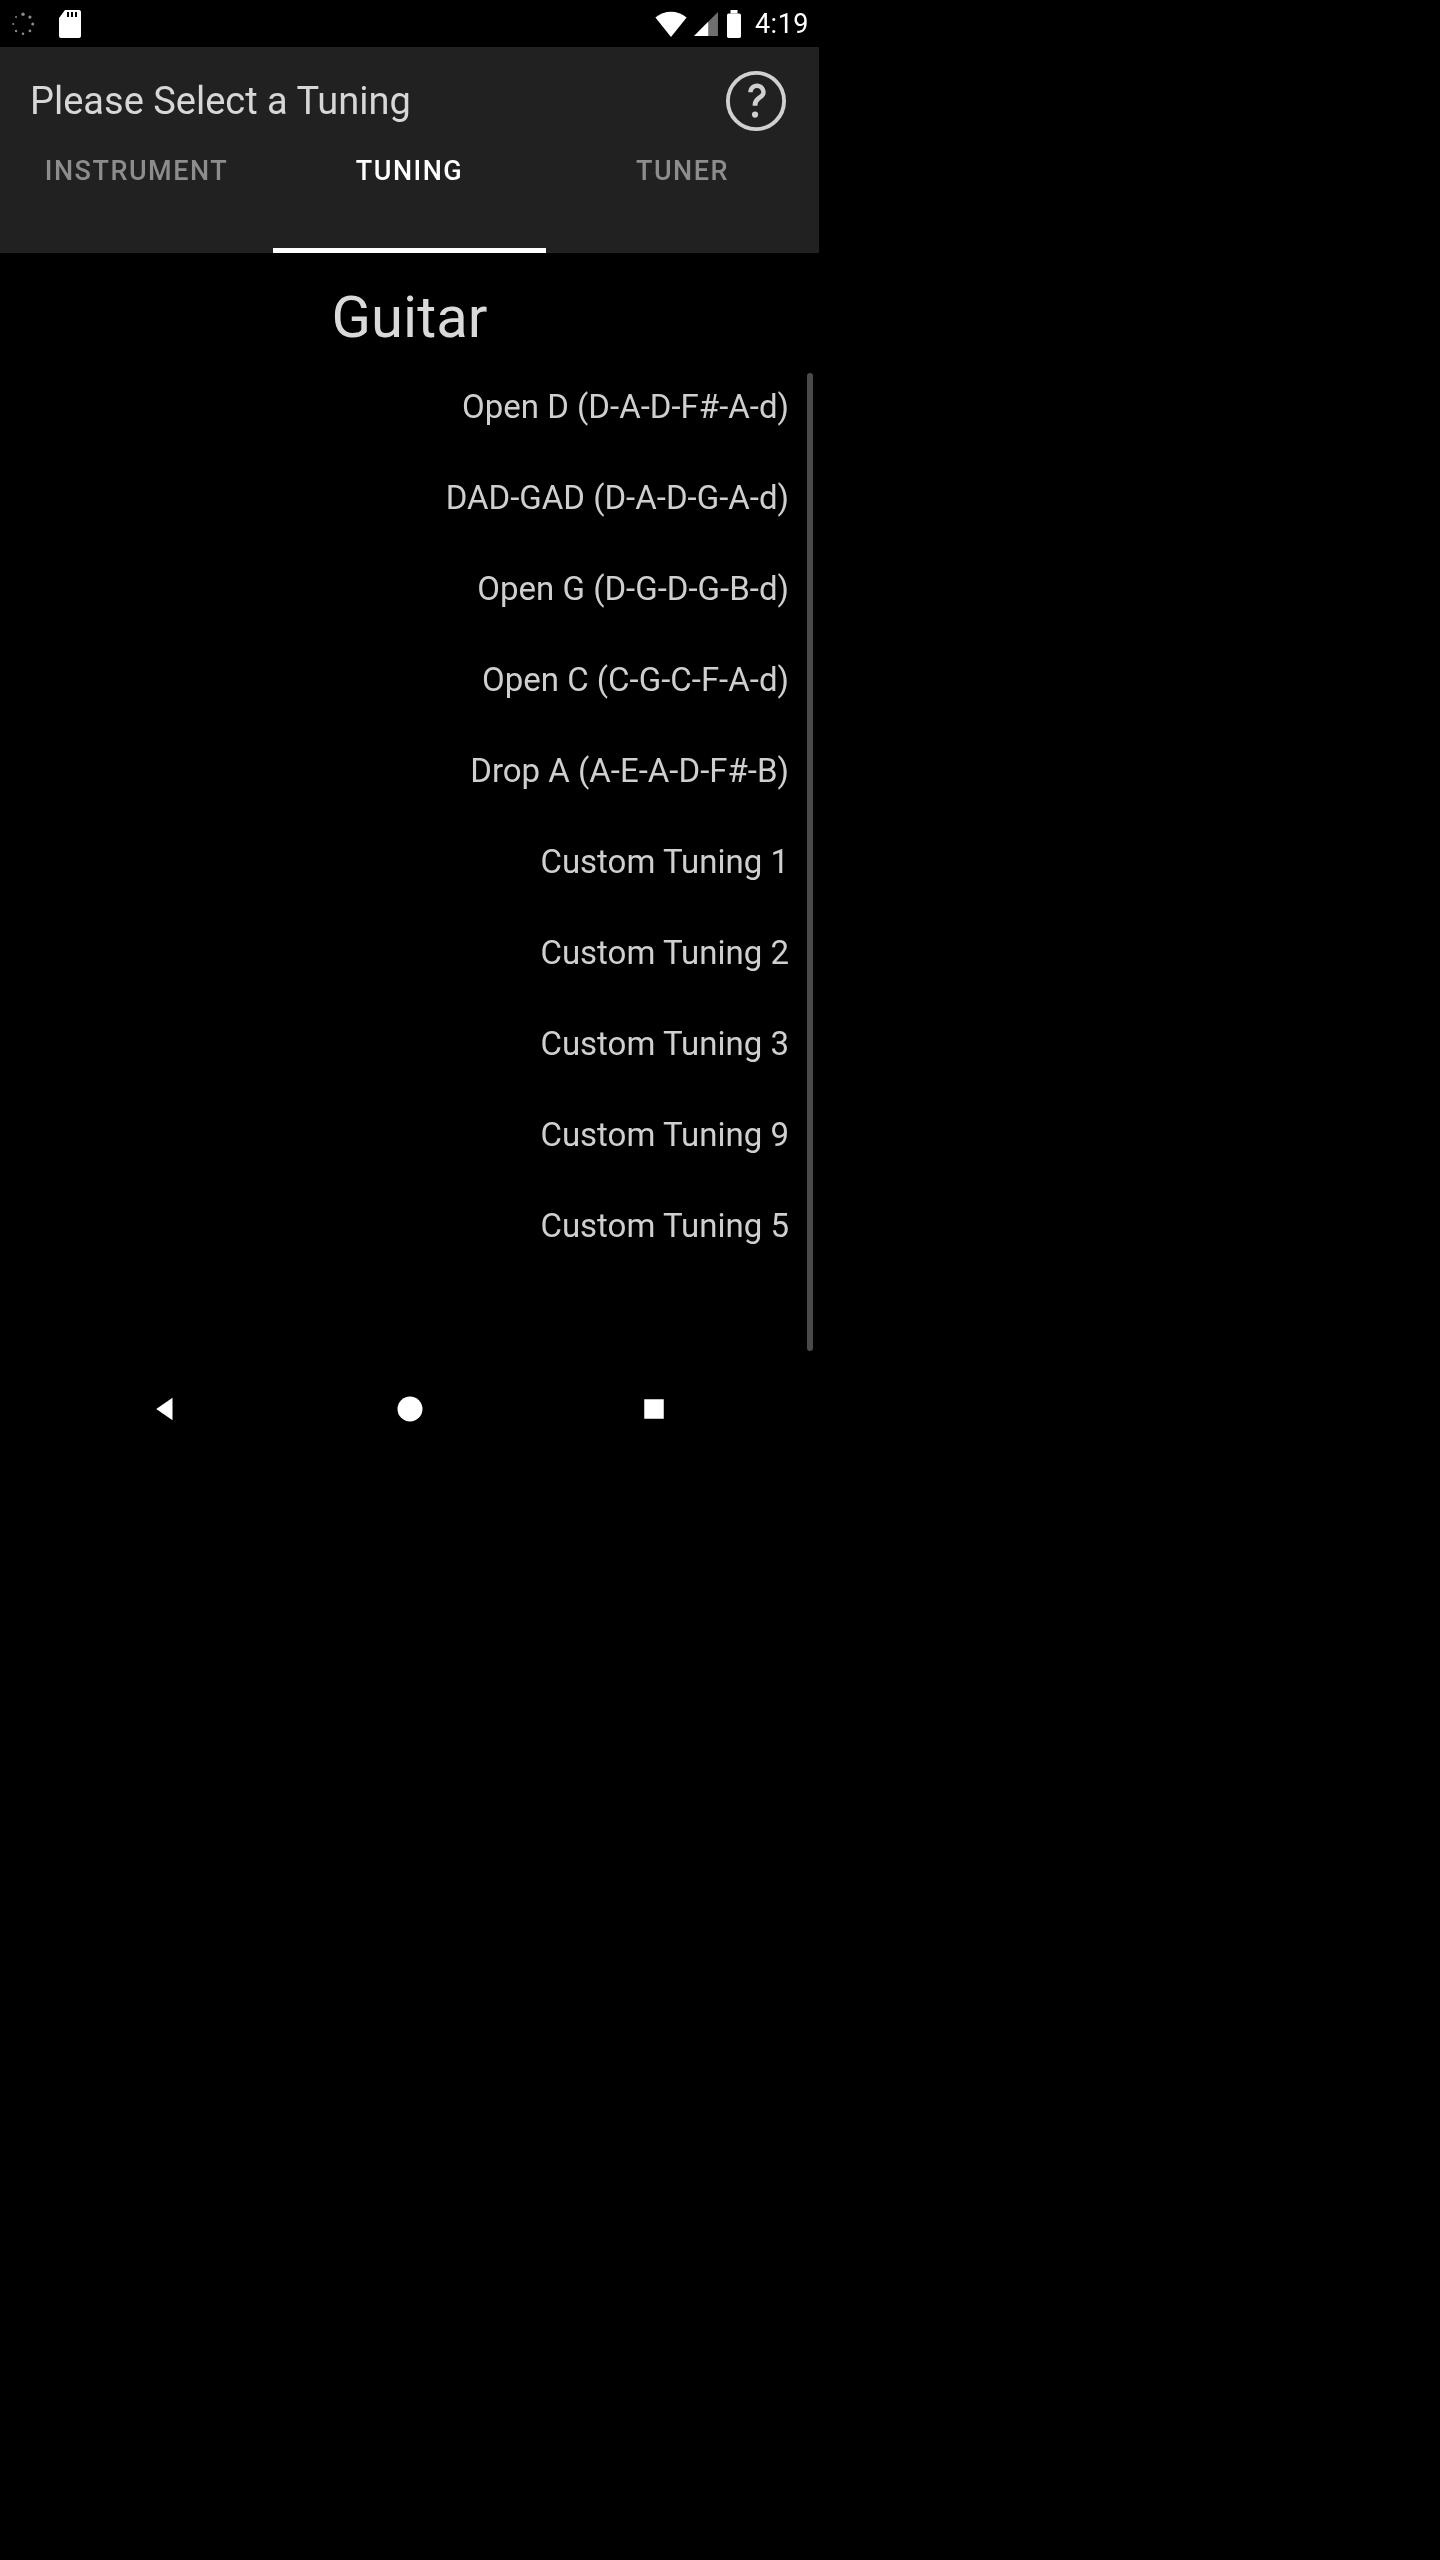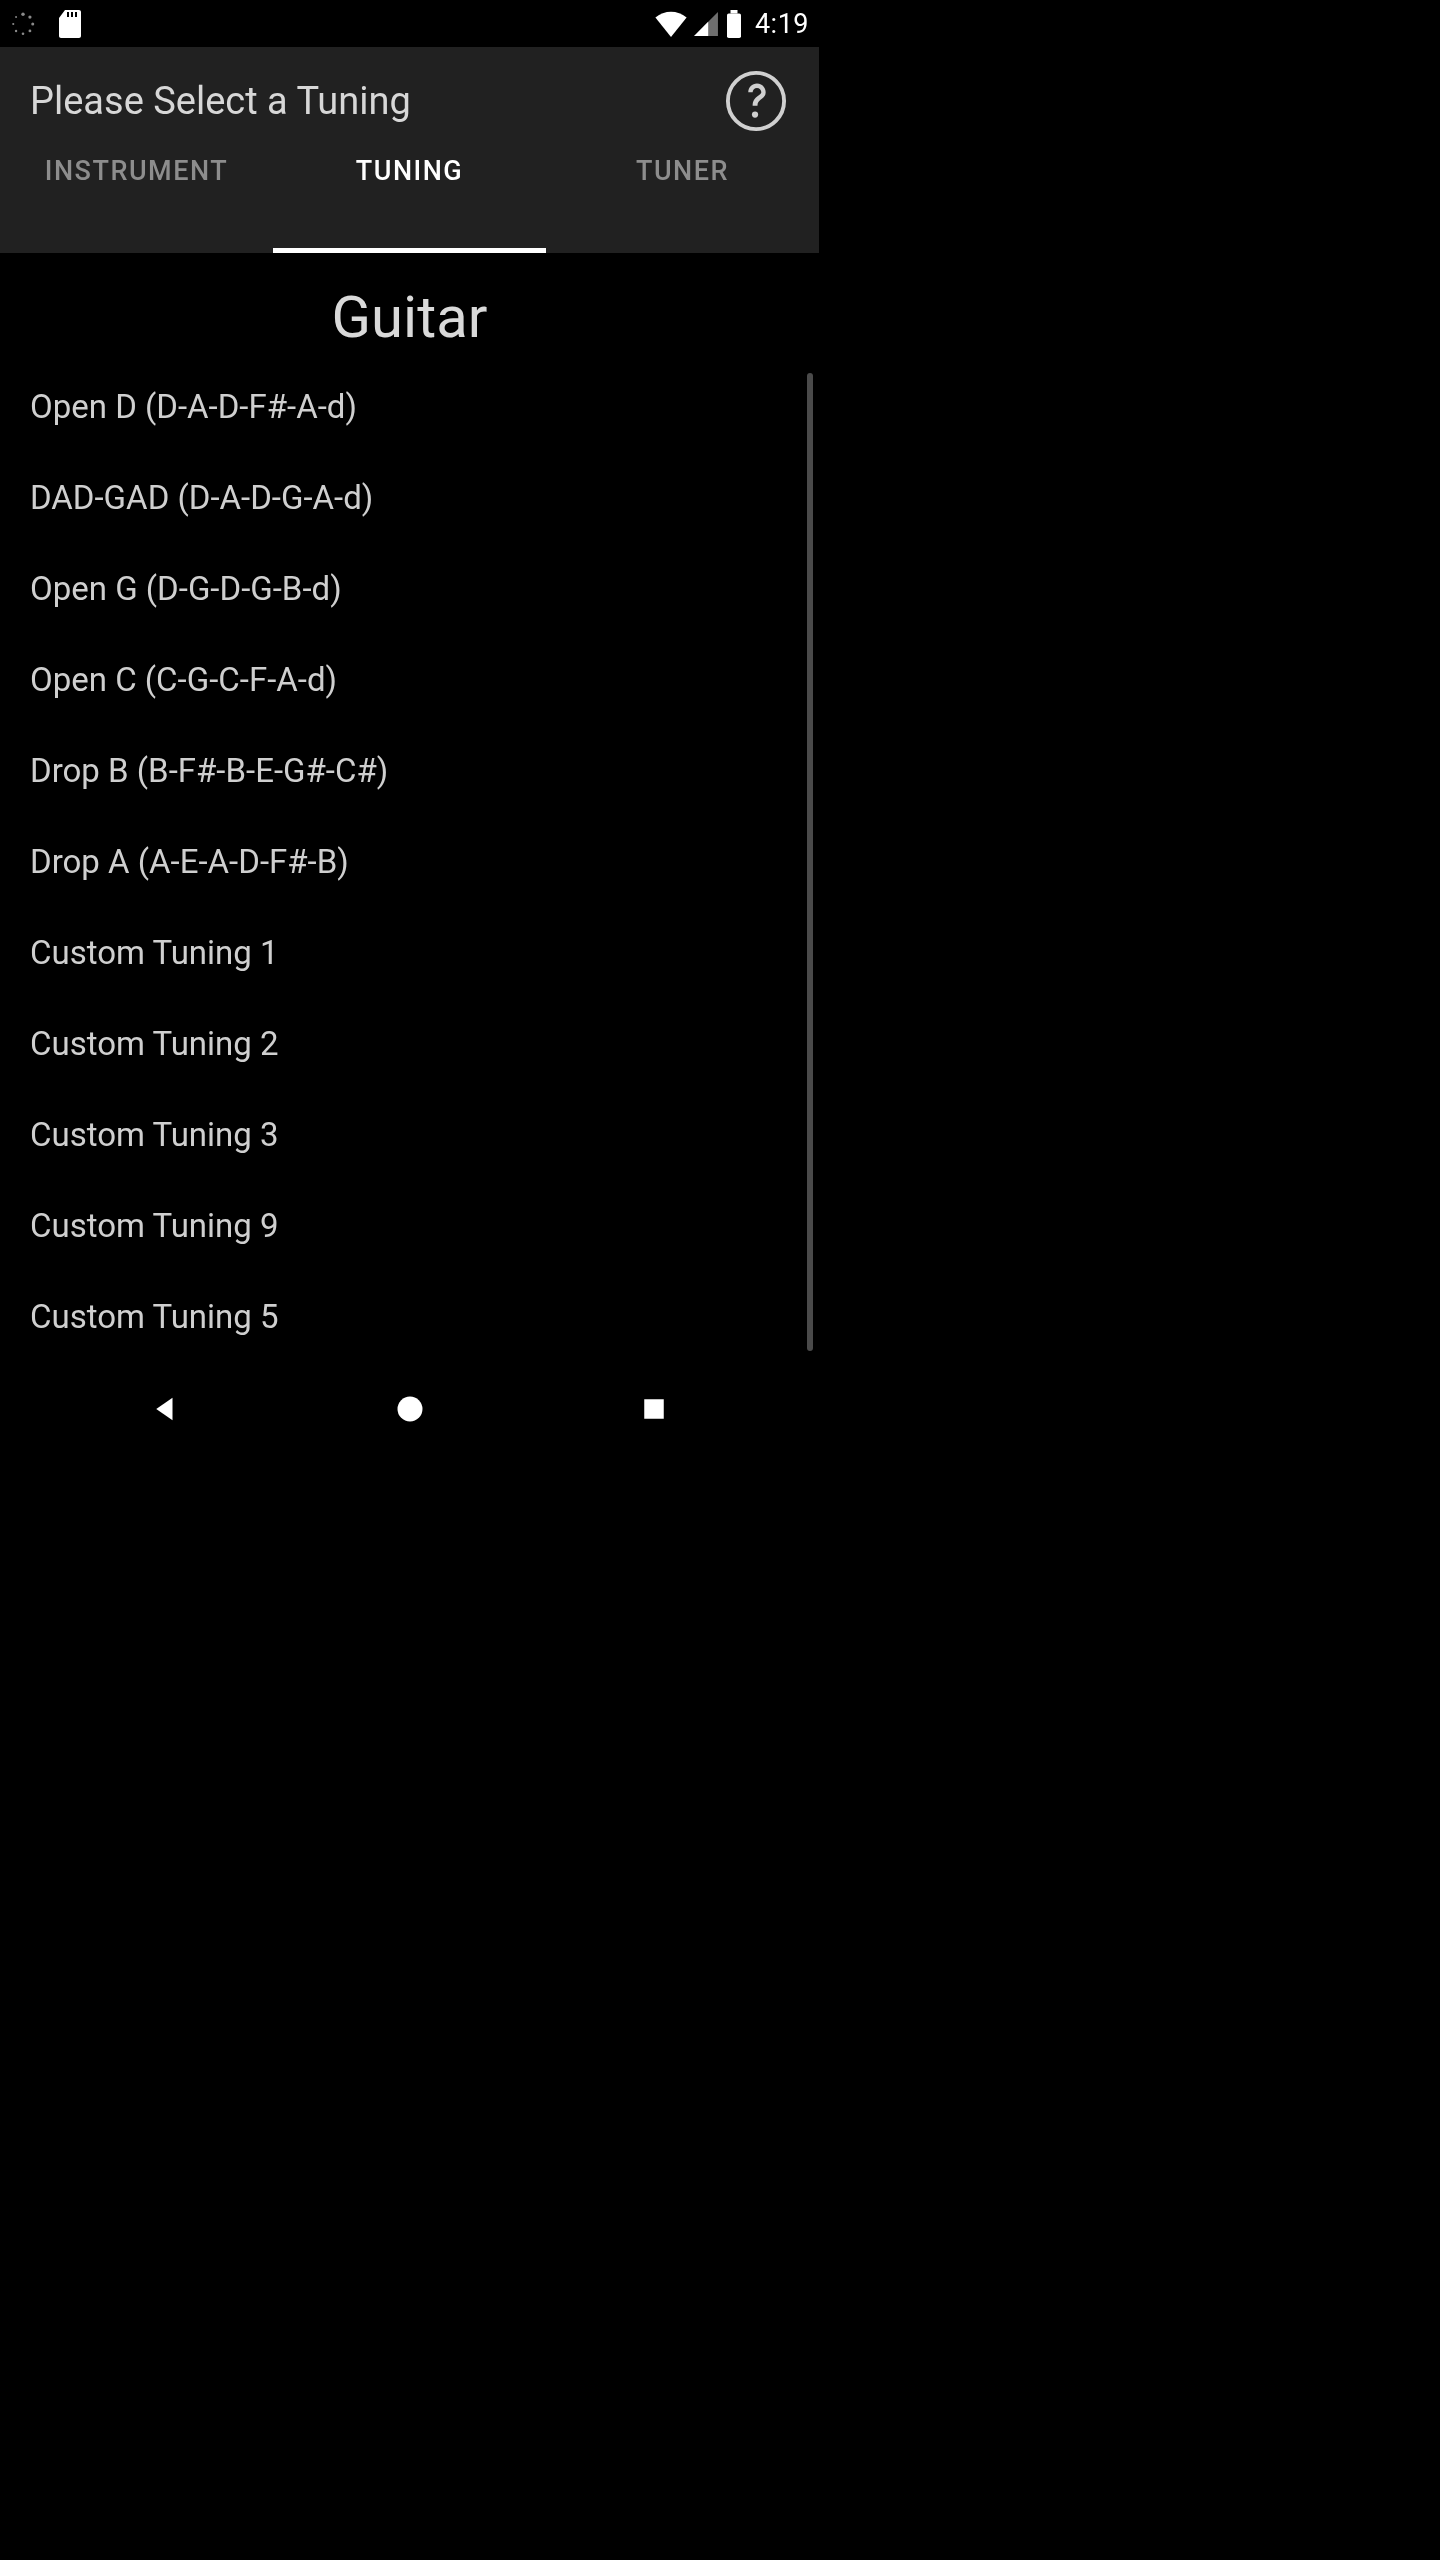--- a/index.html
+++ b/index.html
@@ -120,20 +120,21 @@
     padding: 0 30px;
   }
   .tuning-item {
     color: #cfcfcf;
     font-size: 33px;
     font-weight: 400;
     height: 91px;
     display: flex;
     align-items: center;
     cursor: pointer;
+    justify-content: flex-end;
   }
 
   
   .scroll-indicator {
     position: absolute;
     right: 6px;
     top: 120px;
     width: 6px;
     bottom: 10px;
     background: #4a4a4a;
@@ -248,23 +249,20 @@
     <div class="tuning-item">
         <span>DAD-GAD (D-A-D-G-A-d)</span>
       </div>
     <div class="tuning-item">
         <span>Open G (D-G-D-G-B-d)</span>
       </div>
     <div class="tuning-item">
         <span>Open C (C-G-C-F-A-d)</span>
       </div>
     <div class="tuning-item">
-        <span>Drop B (B-F#-B-E-G#-C#)</span>
-      </div>
-    <div class="tuning-item">
         <span>Drop A (A-E-A-D-F#-B)</span>
       </div>
     <div class="tuning-item">
         <span>Custom Tuning 1</span>
       </div>
     <div class="tuning-item">
         <span>Custom Tuning 2</span>
       </div>
     <div class="tuning-item">
         <span>Custom Tuning 3</span>

